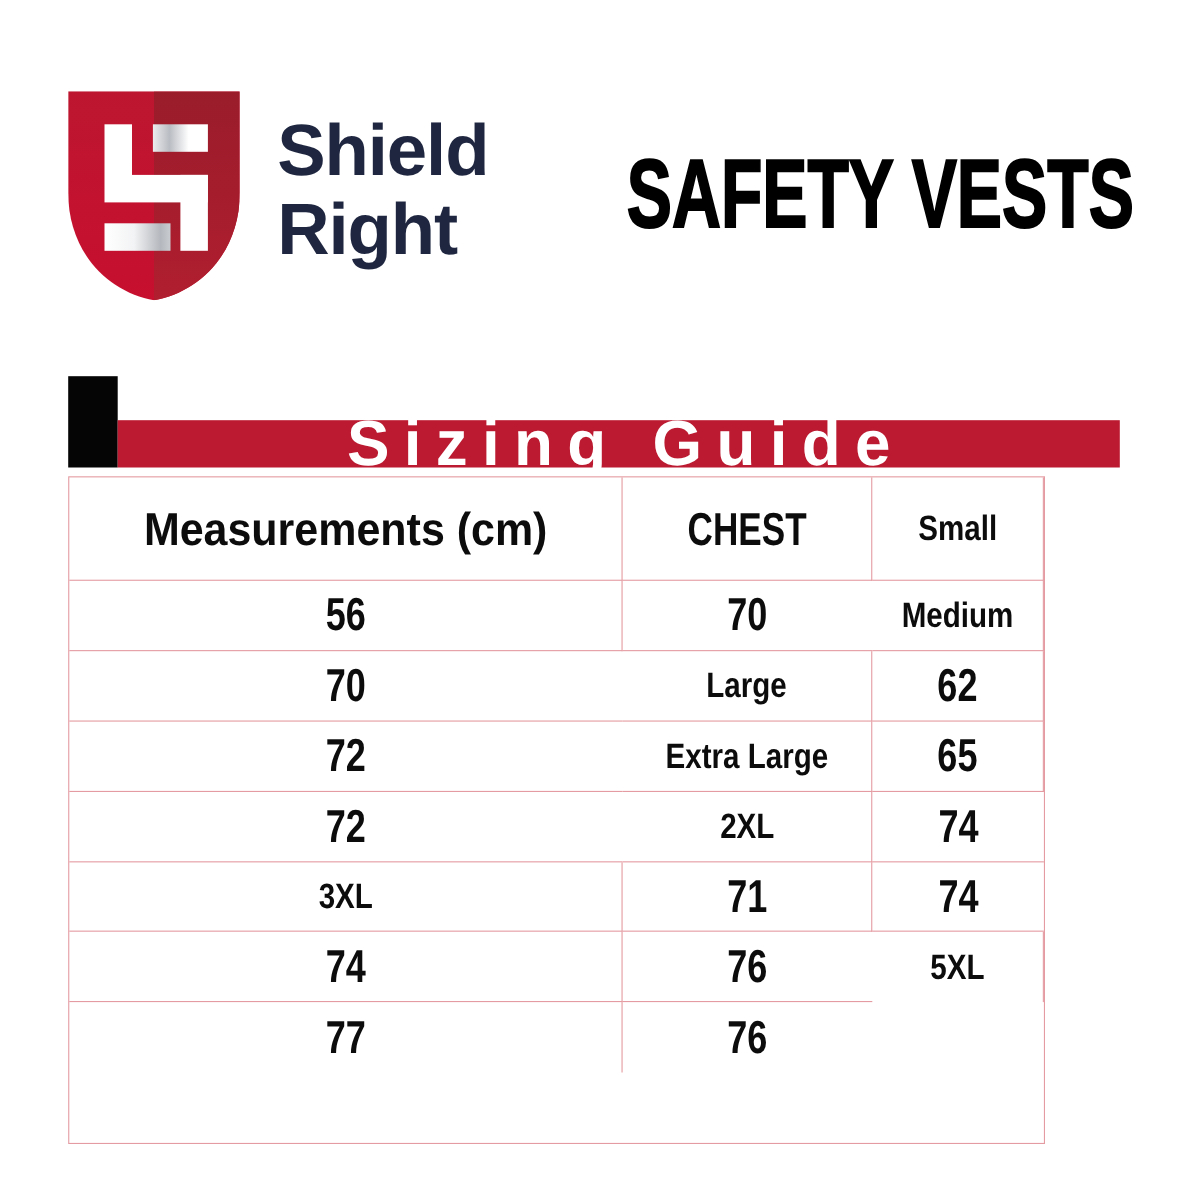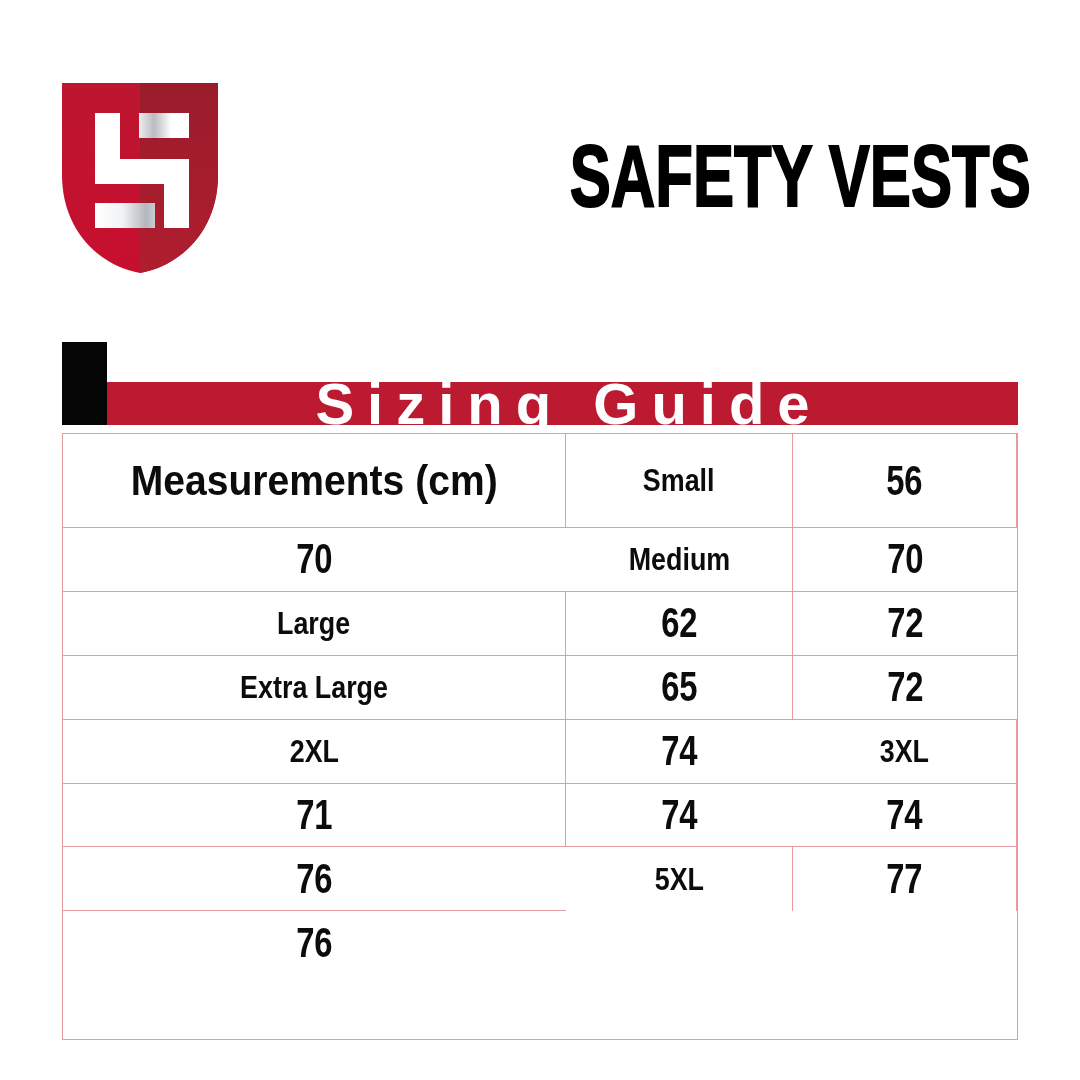--- a/index.html
+++ b/index.html
@@ -37,21 +37,21 @@
   .banner-red {
     flex:1; background:#BB1A30; display:flex; align-items:center; justify-content:center;margin-top:40px;
   }
   .banner-red span {
     color:#ffffff; font-weight:bold; font-size:58px; letter-spacing:13px;
     white-space:nowrap; padding-left:13px;
   }
 
   
   .size-table {
-    position:absolute; left:62px; top:433px; width:956px; height:607px;
+    position:absolute; left:62px; top:433px; width:888px; height:607px;
     display:grid;
     grid-template-columns:503px 227px 1fr;
     grid-template-rows:94px repeat(8, 1fr);
     border:1.5px solid #E49BA1;
     background:#fff;
   }
   .cell {
     display:flex; align-items:center; justify-content:center;
     border-right:1.5px solid #E49BA1; border-bottom:1.5px solid #E49BA1;
     font-weight:bold; color:#0c0c0c;
@@ -103,37 +103,44 @@
     <g clip-path="url(#shieldClip)">
       <rect x="78" y="0" width="78" height="190" fill="url(#gRight)"></rect>
     </g>
     <rect x="33" y="30" width="25" height="71" fill="#ffffff"></rect>
     <rect x="77" y="30" width="50" height="25" fill="url(#gTopBar)"></rect>
     <rect x="58" y="76" width="69" height="25" fill="#ffffff"></rect>
     <rect x="102" y="76" width="25" height="69" fill="#ffffff"></rect>
     <rect x="33" y="120" width="60" height="25" fill="url(#gBotBar)"></rect>
   </svg>
 
+  <div class="logo-text">
+    <div>Shield</div>
+    <div>Right</div>
+  </div>
 
   <div class="page-title-box">
     <span>SAFETY VESTS</span>
   </div>
 
   <div class="banner">
     <div class="banner-black"></div>
     <div class="banner-red">
       <span>Sizing Guide</span>
     </div>
   </div>
 
   <div class="size-table">
 
     <div class="cell hdr-main">
         <span>Measurements (cm)</span>
       </div>
+    <div class="cell hdr-cond">
+        <span>CHEST</span>
+      </div>
 
     <div class="cell lbl">
         <span>Small</span>
       </div>
     <div class="cell num">
         <span>56</span>
       </div>
     <div class="cell num last-col">
         <span>70</span>
       </div>

